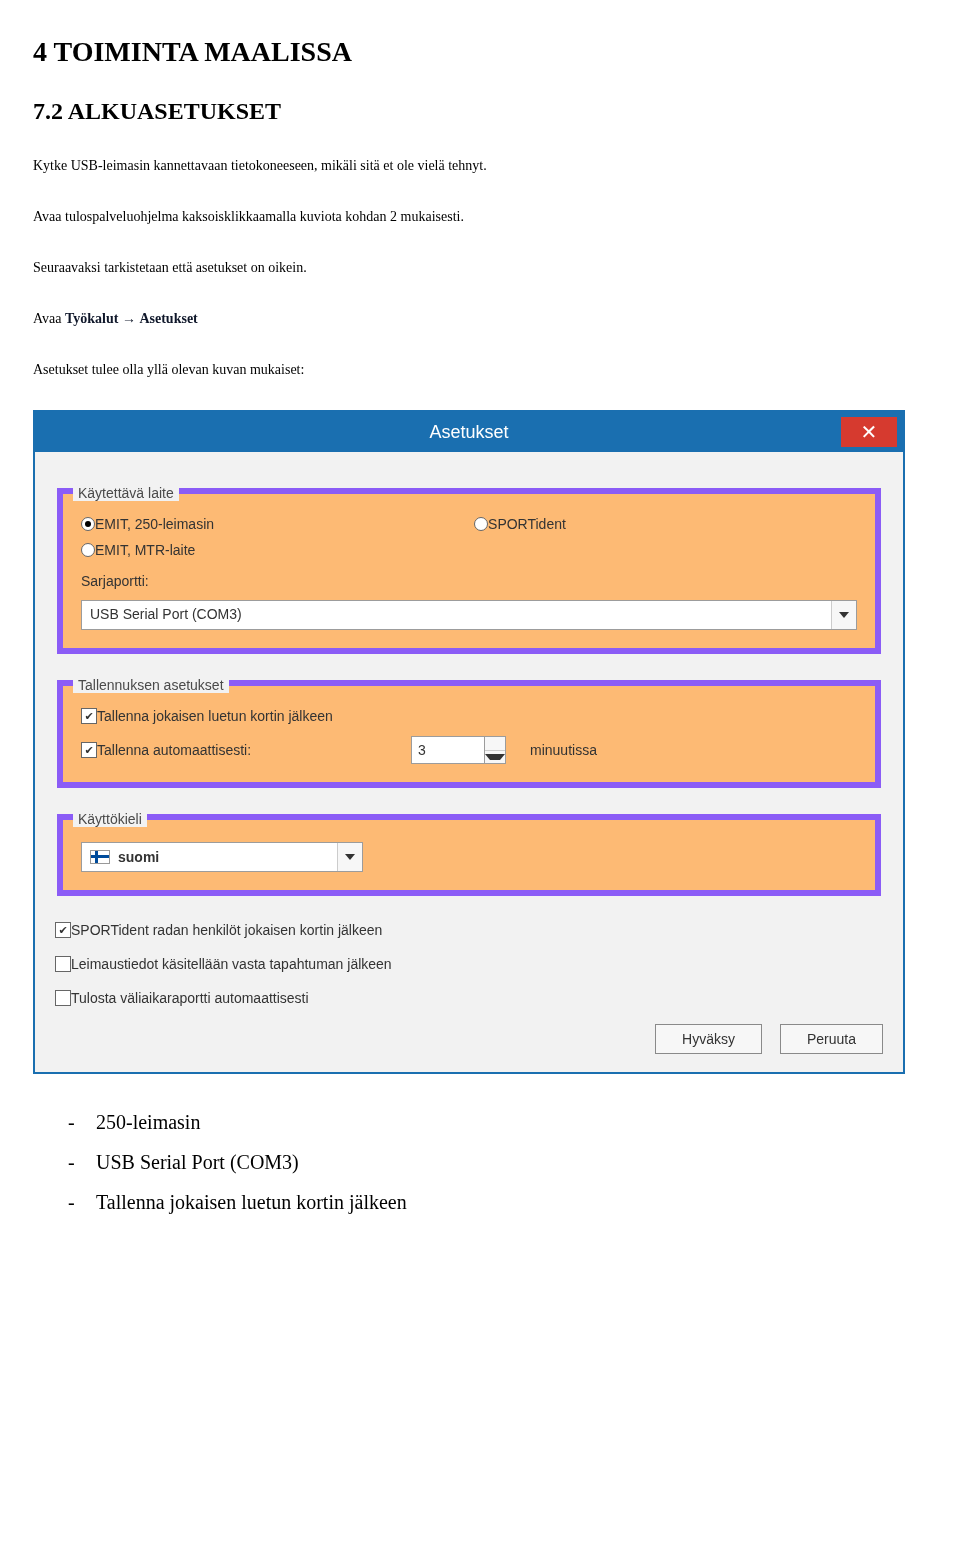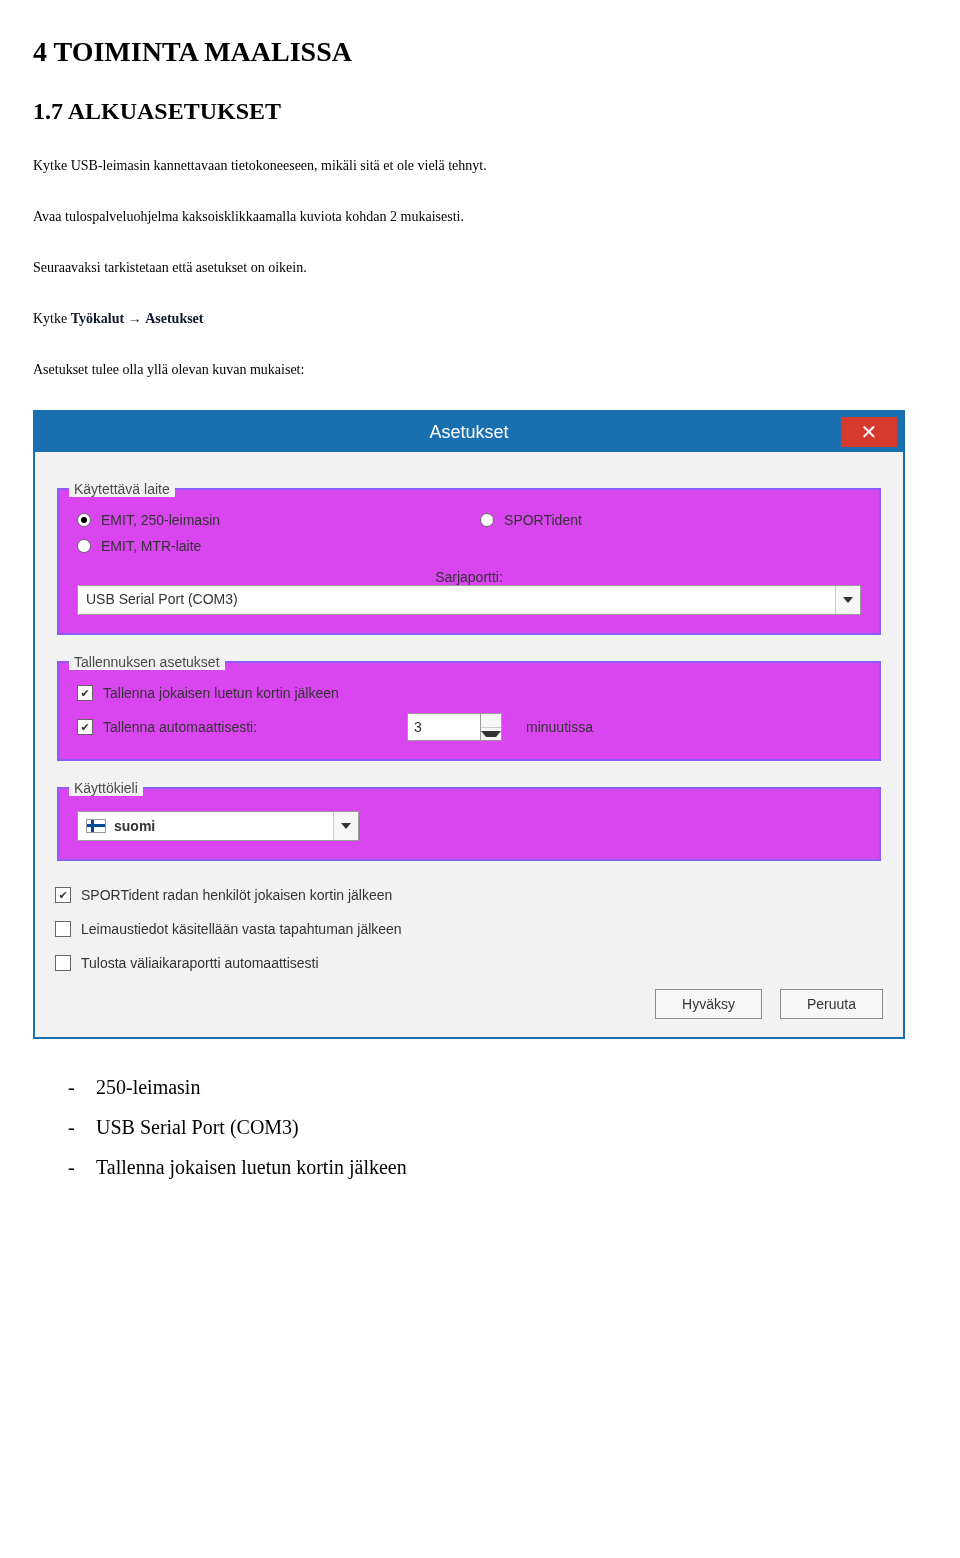--- a/index.html
+++ b/index.html
@@ -67,59 +67,57 @@
     justify-content:center;
   }
   .dlgbody{
     padding:18px 20px;
     font-family:Arial,sans-serif;
     font-size:14px;
     color:#333;
   }
   .fieldset{
     position:relative;
-    border:2px solid #8b5cf6;
+    border:6px solid #8b5cf6;
     margin:18px 2px 26px 2px;
     padding:22px 18px 18px 18px;
-    background:#d946ef;
+    background:#fdba74;
   }
   .legend{
     position:absolute;
     top:-9px;
     left:10px;
     background:#f2f2f2;
     padding:0 5px;
     font-size:14px;
     color:#4a4a4a;
   }
   .radiorow{
     display:flex;
     gap:260px;
     margin-bottom:10px;
   }
   .radio, .checkbox{
     display:flex;
     align-items:center;
-    gap:10px;
   }
   .radio-bullet{
     width:12px;height:12px;border:1px solid #666;border-radius:50%;
     display:flex;align-items:center;justify-content:center;background:#fff;
   }
   .radio-dot{
     width:6px;height:6px;background:#000;border-radius:50%;
   }
   .chk{
     width:14px;height:14px;border:1px solid #666;background:#fff;
     display:flex;align-items:center;justify-content:center;font-size:11px;line-height:1;
   }
   .lab{
     margin-top:15px;
-    margin-bottom:0;
-    text-align:center;
+    margin-bottom:11px;
   }
   .sel{
     display:flex;
     border:1px solid #9c9c9c;
     background:#fff;
     height:28px;
     align-items:stretch;
   }
   .sel .seltext{
     flex:1;
@@ -176,28 +174,28 @@
   .bullets div{margin:4px 0;}
   .dash{display:inline-block;width:28px;}
 </style>
 </head>
 <body>
 
 <div class="page">
 
   <h2>4  TOIMINTA MAALISSA</h2>
 
-  <h3>1.7  ALKUASETUKSET</h3>
+  <h3>7.2  ALKUASETUKSET</h3>
 
   <p>Kytke USB-leimasin kannettavaan tietokoneeseen, mikäli sitä et ole vielä tehnyt.</p>
   <p>Avaa tulospalveluohjelma kaksoisklikkaamalla kuviota kohdan 2 mukaisesti.</p>
   <p>Seuraavaksi tarkistetaan että asetukset on oikein.</p>
 
   <p>
-    <span>Kytke </span><span class="link bold">Työkalut</span>
+    <span>Avaa </span><span class="link bold">Työkalut</span>
     <span class="link bold">→</span>
     <span class="link bold">Asetukset</span>
   </p>
 
   <p>Asetukset tulee olla yllä olevan kuvan mukaiset:</p>
 
   <div class="frame">
     <div class="titlebar">
       <div class="titlebar-title">Asetukset</div>
       <div class="closebtn">

